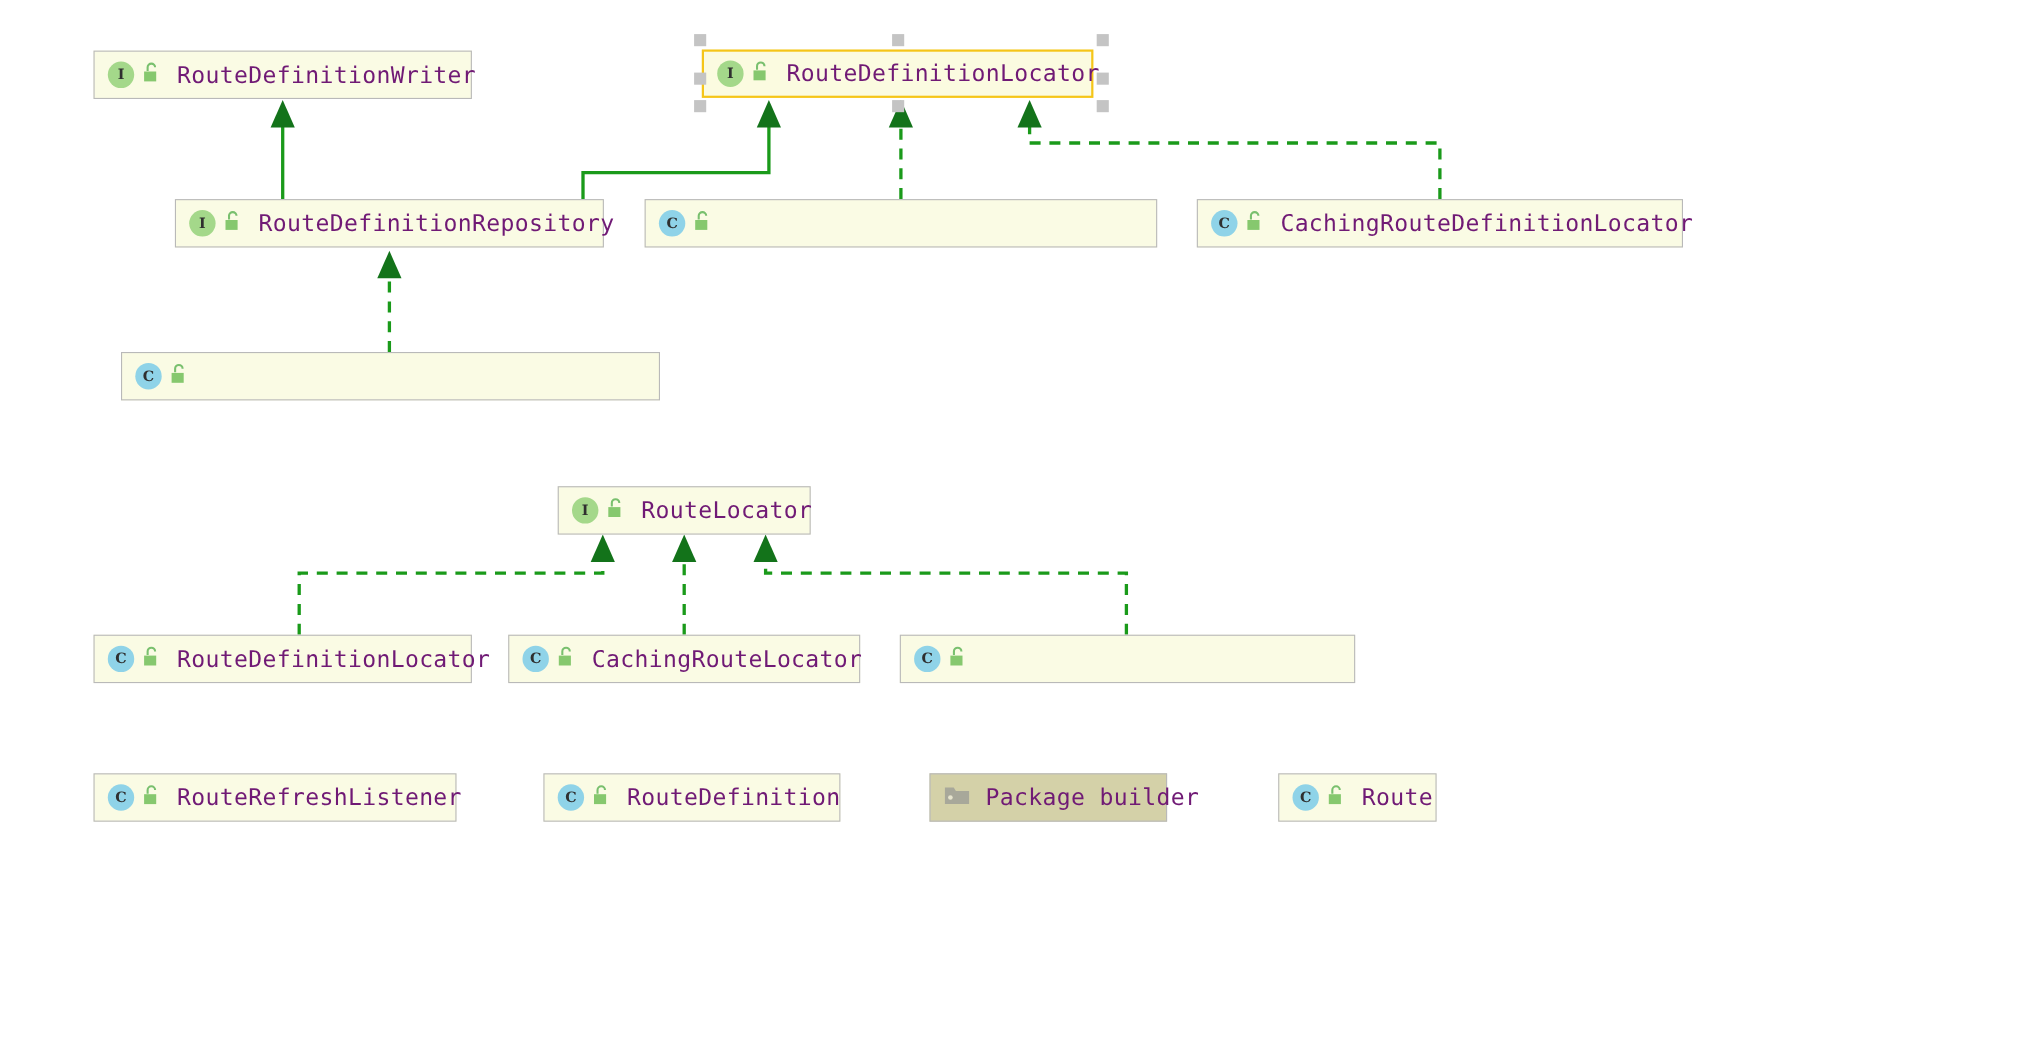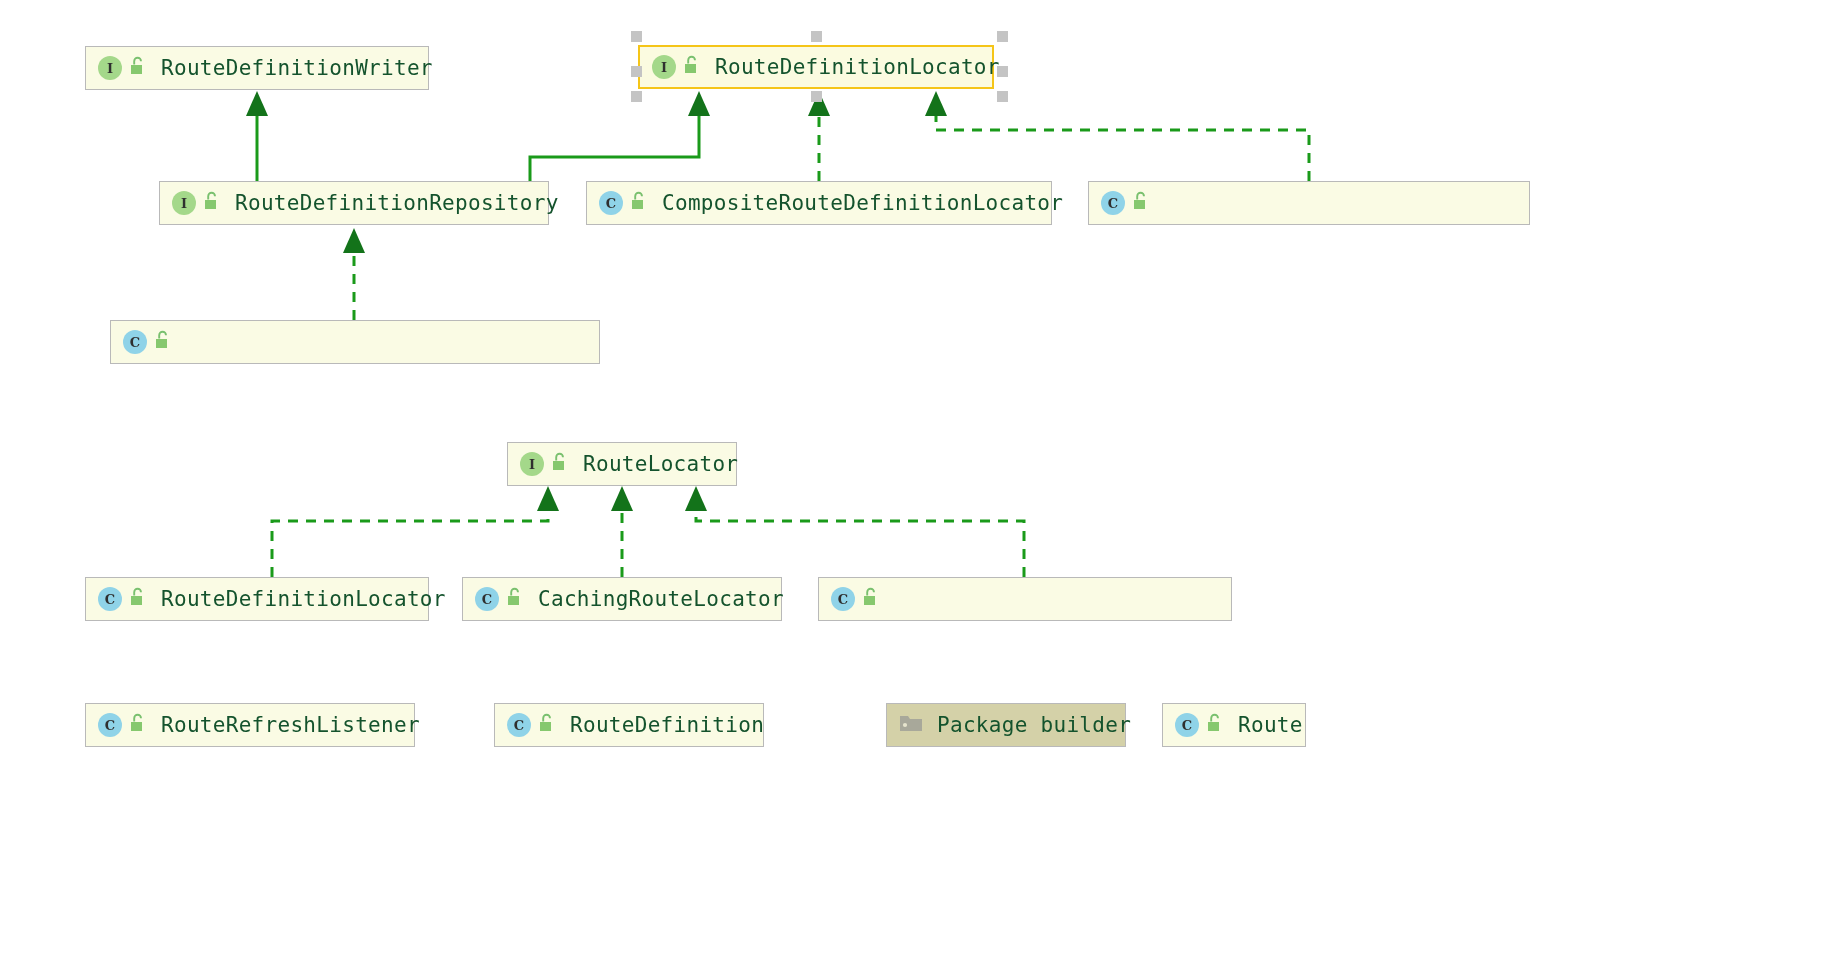--- a/index.html
+++ b/index.html
@@ -28,21 +28,21 @@
   .node.selected{
     border:2px solid #f5c518;
     background:#fbfbe0;
   }
   .node.pkg{
     background:#d4d1a8;
     border:1px solid #b9b9b9;
   }
   .node-label{
     font-size:21px;
-    color:#14532d;
+    color:#701a75;
     letter-spacing:0.3px;
     line-height:1;
   }
   .kind-icon{
     width:24px;height:24px;border-radius:50%;
     display:inline-flex;align-items:center;justify-content:center;
     font-size:13px;font-weight:bold;color:#2f2f2f;
     margin-right:7px;flex:0 0 auto;
     font-family:"DejaVu Serif","Liberation Serif",serif;
   }
@@ -146,28 +146,28 @@
             <rect x="2" y="9" width="11" height="9" fill="#86c86e"></rect>
           </svg></span>
         <span class="node-label">RouteDefinitionRepository</span>
       </div>
       <div class="node" style="left: 586px; top: 181px; width: 466px;">
         <span class="kind-icon cls">C</span>
         <span><svg class="lock-icon" viewBox="0 0 18 20" xmlns="http://www.w3.org/2000/svg">
             <path d="M5.2,8.5 L5.2,5.2 A3.4,3.4 0 0 1 12,5.2" fill="none" stroke="#79c06e" stroke-width="1.9"></path>
             <rect x="2" y="9" width="11" height="9" fill="#86c86e"></rect>
           </svg></span>
-        <span class="node-label">CompositeRouteDefinitionLocator</span>
       </div>
       <div class="node" style="left: 1088px; top: 181px; width: 442px;">
         <span class="kind-icon cls">C</span>
         <span><svg class="lock-icon" viewBox="0 0 18 20" xmlns="http://www.w3.org/2000/svg">
             <path d="M5.2,8.5 L5.2,5.2 A3.4,3.4 0 0 1 12,5.2" fill="none" stroke="#79c06e" stroke-width="1.9"></path>
             <rect x="2" y="9" width="11" height="9" fill="#86c86e"></rect>
           </svg></span>
+        <span class="node-label">CachingRouteDefinitionLocator</span>
       </div>
       <div class="node" style="left: 110px; top: 320px; width: 490px;">
         <span class="kind-icon cls">C</span>
         <span><svg class="lock-icon" viewBox="0 0 18 20" xmlns="http://www.w3.org/2000/svg">
             <path d="M5.2,8.5 L5.2,5.2 A3.4,3.4 0 0 1 12,5.2" fill="none" stroke="#79c06e" stroke-width="1.9"></path>
             <rect x="2" y="9" width="11" height="9" fill="#86c86e"></rect>
           </svg></span>
       </div>
       <div class="node" style="left: 507px; top: 442px; width: 230px;">
         <span class="kind-icon iface">I</span>
@@ -209,21 +209,21 @@
         <span class="node-label">RouteRefreshListener</span>
       </div>
       <div class="node" style="left: 494px; top: 703px; width: 270px;">
         <span class="kind-icon cls">C</span>
         <span><svg class="lock-icon" viewBox="0 0 18 20" xmlns="http://www.w3.org/2000/svg">
             <path d="M5.2,8.5 L5.2,5.2 A3.4,3.4 0 0 1 12,5.2" fill="none" stroke="#79c06e" stroke-width="1.9"></path>
             <rect x="2" y="9" width="11" height="9" fill="#86c86e"></rect>
           </svg></span>
         <span class="node-label">RouteDefinition</span>
       </div>
-      <div class="node pkg" style="left: 886px; top: 703px; width: 240px;">
+      <div class="node pkg" style="left: 845px; top: 703px; width: 216px;">
         <span><svg class="folder-icon" viewBox="0 0 24 20" xmlns="http://www.w3.org/2000/svg">
             <path d="M1,3 L9,3 L11,6 L23,6 L23,18 L1,18 z" fill="#a8a89a"></path>
             <circle cx="6" cy="12" r="2.1" fill="#e6e4cd"></circle>
           </svg></span>
         <span class="node-label">Package builder</span>
       </div>
       <div class="node" style="left: 1162px; top: 703px; width: 144px;">
         <span class="kind-icon cls">C</span>
         <span><svg class="lock-icon" viewBox="0 0 18 20" xmlns="http://www.w3.org/2000/svg">
             <path d="M5.2,8.5 L5.2,5.2 A3.4,3.4 0 0 1 12,5.2" fill="none" stroke="#79c06e" stroke-width="1.9"></path>

